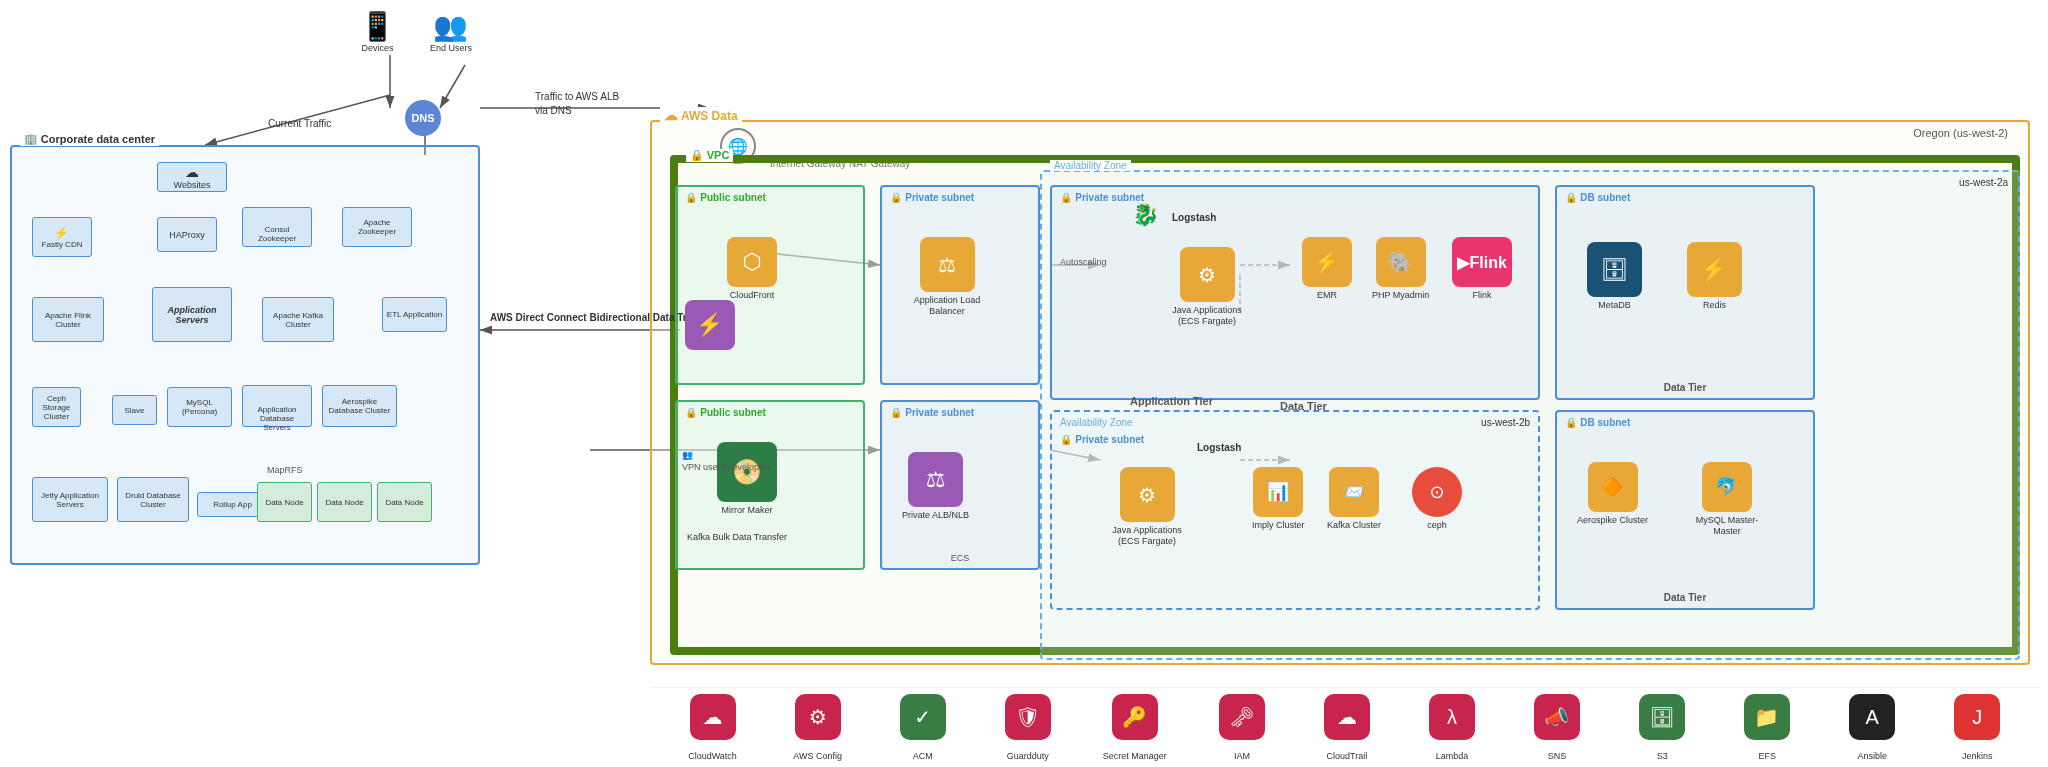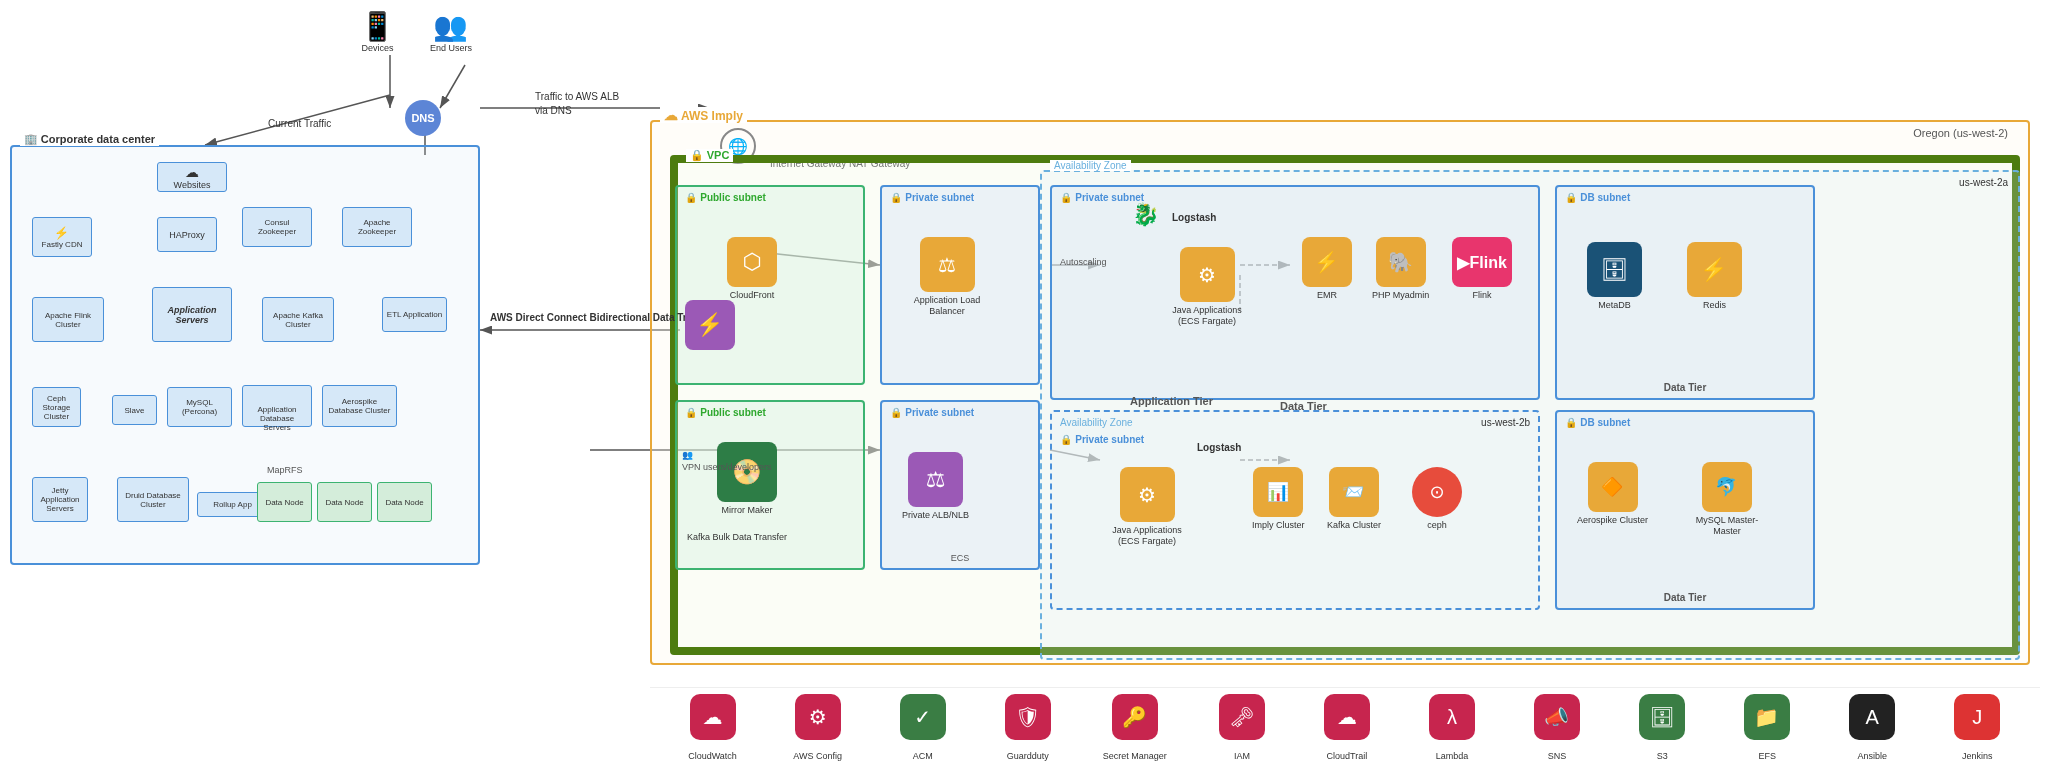--- a/index.html
+++ b/index.html
@@ -419,21 +419,21 @@
 
     <div class="dc-node" style="left:20px;top:70px;width:60px;height:40px;">
       <div style="font-size:12px;">⚡</div>
       <div style="font-size:8px;">Fastly CDN</div>
     </div>
 
     <div class="dc-node" style="left:145px;top:70px;width:60px;height:35px;">
       <div style="font-size:9px;">HAProxy</div>
     </div>
 
-    <div class="dc-node" style="left:230px;top:60px;width:70px;height:40px;">
+    <div class="dc-node" style="left:230px;top:60px;width:70px;height:40px;justify-content:flex-end;">
       <div style="font-size:8px;">Consul Zookeeper</div>
     </div>
 
     <div class="dc-node" style="left:330px;top:60px;width:70px;height:40px;">
       <div style="font-size:8px;">Apache Zookeeper</div>
     </div>
 
     <div class="dc-node" style="left:20px;top:150px;width:72px;height:45px;">
       <div style="font-size:8px;">Apache Flink Cluster</div>
     </div>
@@ -463,21 +463,21 @@
     </div>
 
     <div class="dc-node" style="left:230px;top:238px;width:70px;height:42px;">
       <div style="font-size:8px;margin-top:24px;">Application Database Servers</div>
     </div>
 
     <div class="dc-node" style="left:310px;top:238px;width:75px;height:42px;">
       <div style="font-size:8px;">Aerospike Database Cluster</div>
     </div>
 
-    <div class="dc-node" style="left:20px;top:330px;width:56px;height:45px;">
+    <div class="dc-node" style="left:20px;top:330px;width:76px;height:45px;">
       <div style="font-size:8px;">Jetty Application Servers</div>
     </div>
 
     <div class="dc-node" style="left:105px;top:330px;width:72px;height:45px;">
       <div style="font-size:8px;">Druid Database Cluster</div>
     </div>
 
     <div class="dc-node" style="left:185px;top:345px;width:71px;height:25px;">
       <div style="font-size:8px;">Rollup App</div>
     </div>
@@ -490,21 +490,21 @@
     <div class="dc-node dc-node-green" style="left:305px;top:335px;width:55px;height:40px;">
       <div style="font-size:8px;">Data Node</div>
     </div>
     <div class="dc-node dc-node-green" style="left:365px;top:335px;width:55px;height:40px;">
       <div style="font-size:8px;">Data Node</div>
     </div>
   </div>
 
   <div class="aws-cloud">
     <div class="aws-cloud-label">
-      <span style="color:#e8a838;font-size:14px;">☁</span> <span>AWS Imply</span>
+      <span style="color:#e8a838;font-size:14px;">☁</span> <span>AWS Data</span>
     </div>
     <div class="aws-region-label">Oregon (us-west-2)</div>
   </div>
 
   <div style="position:absolute;left:770px;top:158px;font-size:10px;color:#555;">Internet Gateway NAT Gateway</div>
 
   <div class="icon-box" style="left:720px;top:128px;">
     <div style="width:36px;height:36px;border-radius:50%;border:2px solid #888;display:flex;align-items:center;justify-content:center;font-size:16px;">🌐</div>
   </div>
 

